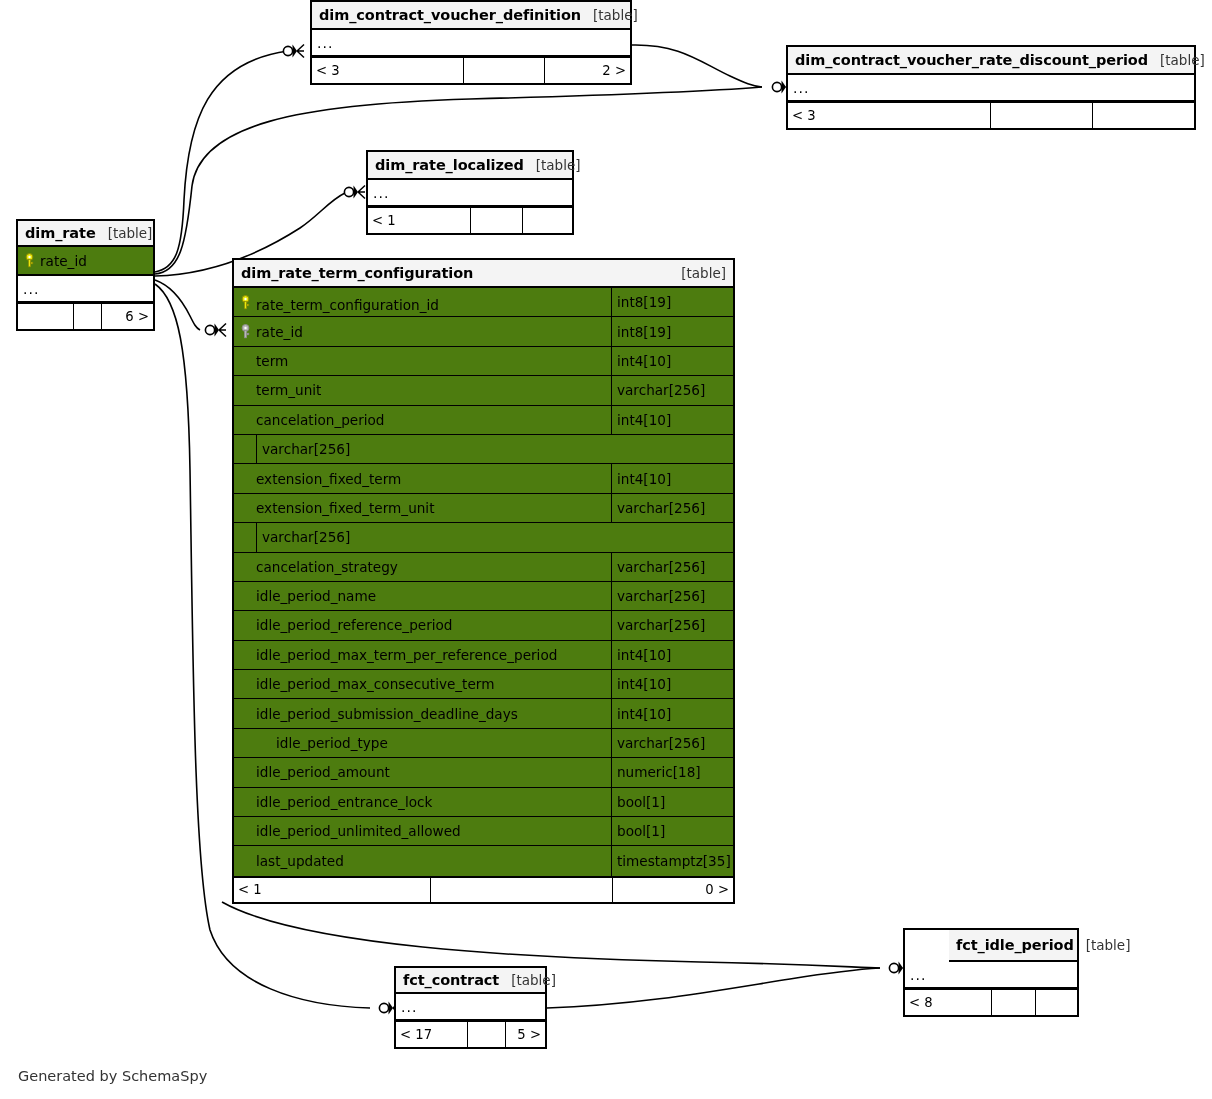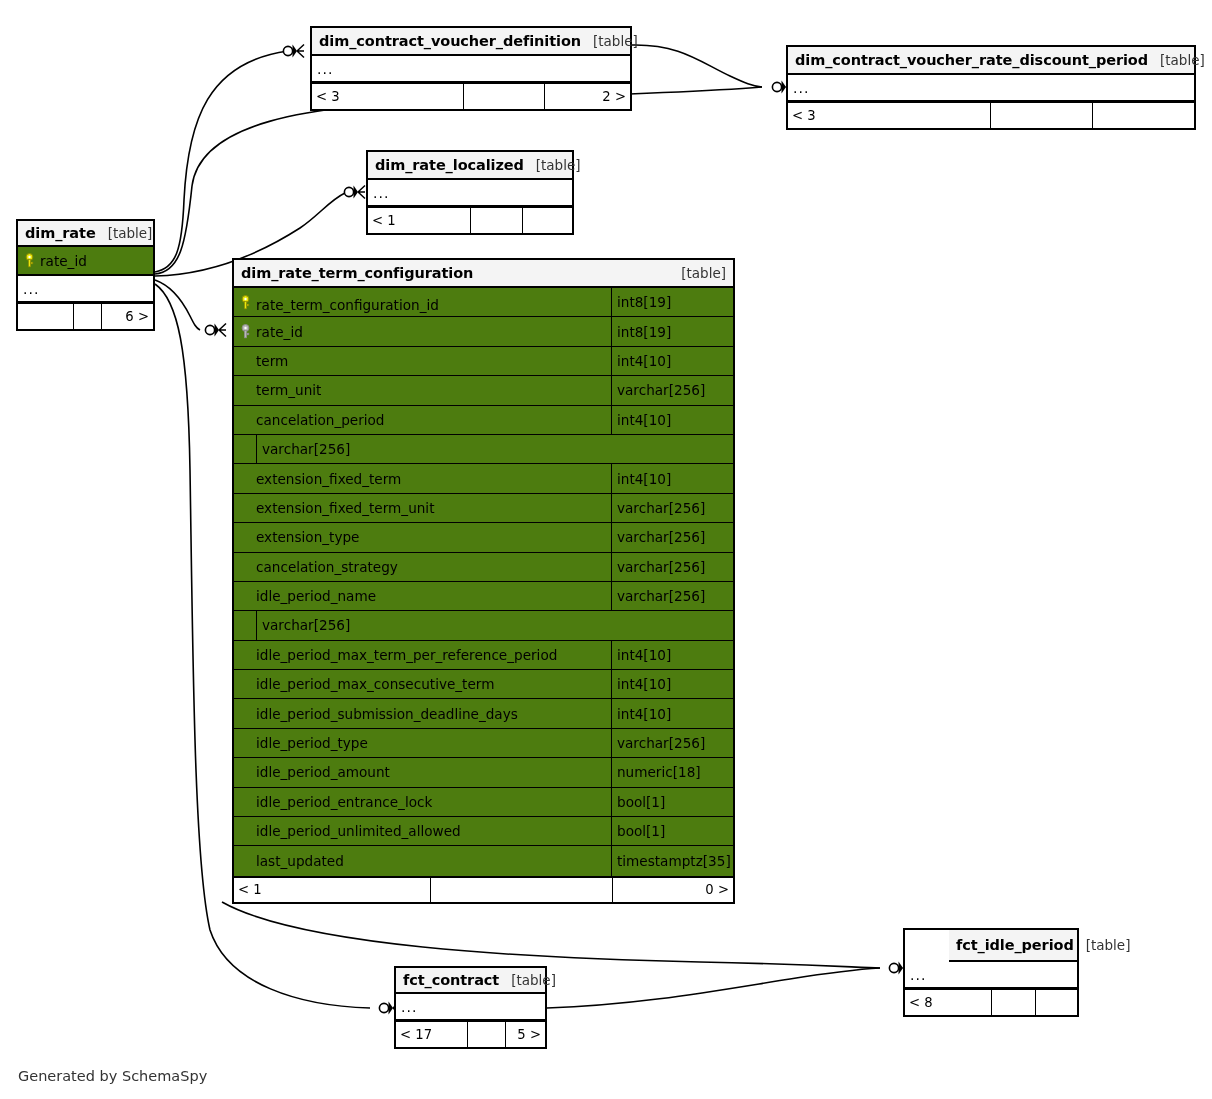--- a/index.html
+++ b/index.html
@@ -171,21 +171,21 @@
     </g>
 
     <use href="#crowfoot" x="0" y="0" transform="translate(297,51)"></use>
     <use href="#crowfoot" x="0" y="0" transform="translate(786,87)"></use>
     <use href="#crowfoot" x="0" y="0" transform="translate(358,192)"></use>
     <use href="#crowfoot" x="0" y="0" transform="translate(219,330)"></use>
     <use href="#crowfoot" x="0" y="0" transform="translate(393,1008)"></use>
     <use href="#crowfoot" x="0" y="0" transform="translate(903,968)"></use>
   </svg>
 
-  <div class="tbl" style="left:310px; top:26px; width:322px;">
+  <div class="tbl" style="left:310px; top:0; width:322px;">
     <div class="tbl-head">
       <span class="tbl-name">dim_contract_voucher_definition</span>
       <span class="tbl-kind">[table]</span>
     </div>
     <div class="ellipsis-row">...</div>
     <div class="foot thin">
       <div class="fcell left" style="flex:0 0 151px;">&lt; 3</div>
       <div class="fcell left" style="flex:0 0 81px;"></div>
       <div class="fcell right" style="flex:1 1 auto;">2 &gt;</div>
     </div>
@@ -295,55 +295,55 @@
           <span class="col-name" style="padding-left:0;">extension_fixed_term</span>
           <span class="col-type">int4[10]</span>
         </div>
         <div class="row">
           <span class="keyslot"></span>
           <span class="col-name" style="padding-left:0;">extension_fixed_term_unit</span>
           <span class="col-type">varchar[256]</span>
         </div>
         <div class="row">
           <span class="keyslot"></span>
-          <span class="col-name" style="padding-left:0;">extension_type</span>
           <span class="col-type">varchar[256]</span>
         </div>
         <div class="row">
           <span class="keyslot"></span>
           <span class="col-name" style="padding-left:0;">cancelation_strategy</span>
           <span class="col-type">varchar[256]</span>
         </div>
         <div class="row">
           <span class="keyslot"></span>
           <span class="col-name" style="padding-left:0;">idle_period_name</span>
           <span class="col-type">varchar[256]</span>
         </div>
         <div class="row">
           <span class="keyslot"></span>
+          <span class="col-name" style="padding-left:0;">idle_period_reference_period</span>
           <span class="col-type">varchar[256]</span>
         </div>
         <div class="row">
           <span class="keyslot"></span>
           <span class="col-name" style="padding-left:0;">idle_period_max_term_per_reference_period</span>
           <span class="col-type">int4[10]</span>
         </div>
         <div class="row">
           <span class="keyslot"></span>
           <span class="col-name" style="padding-left:0;">idle_period_max_consecutive_term</span>
           <span class="col-type">int4[10]</span>
         </div>
         <div class="row">
           <span class="keyslot"></span>
           <span class="col-name" style="padding-left:0;">idle_period_submission_deadline_days</span>
           <span class="col-type">int4[10]</span>
         </div>
         <div class="row">
           <span class="keyslot"></span>
-          <span class="col-name" style="padding-left:0;">idle_period_type</span>
+          <span class="col-name" style="padding-left:0;margin-left:20px;">idle_period_type</span>
           <span class="col-type">varchar[256]</span>
         </div>
         <div class="row">
           <span class="keyslot"></span>
           <span class="col-name" style="padding-left:0;">idle_period_amount</span>
           <span class="col-type">numeric[18]</span>
         </div>
         <div class="row">
           <span class="keyslot"></span>
           <span class="col-name" style="padding-left:0;">idle_period_entrance_lock</span>

